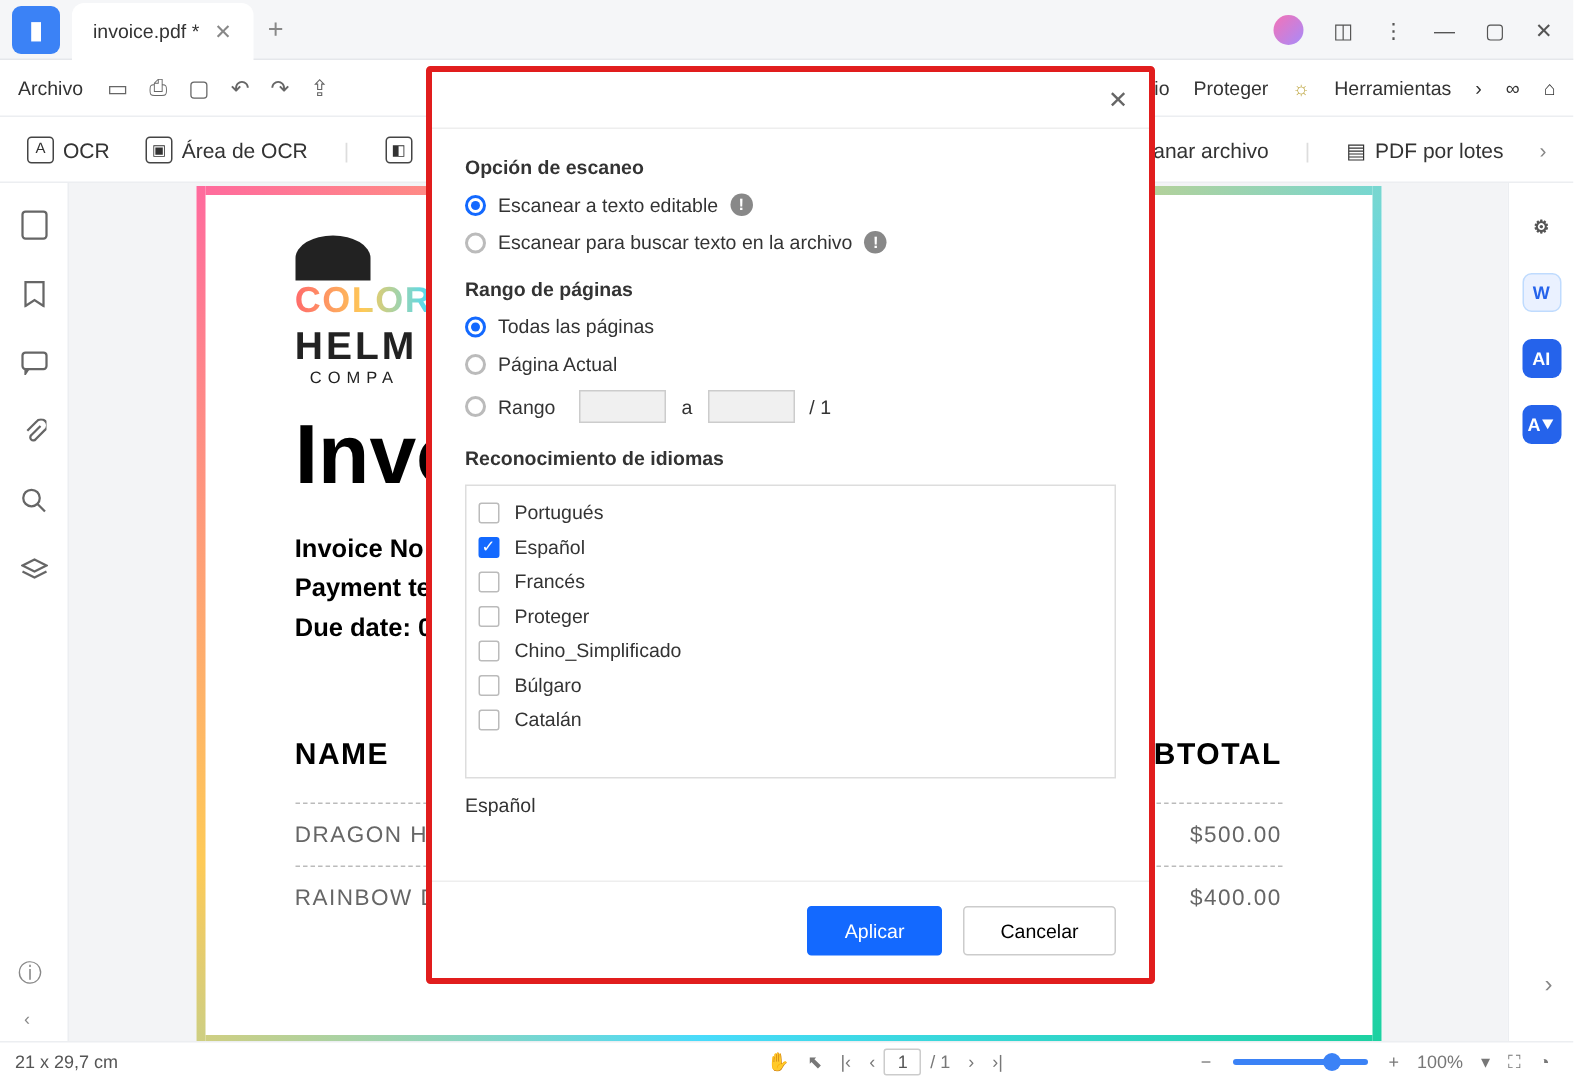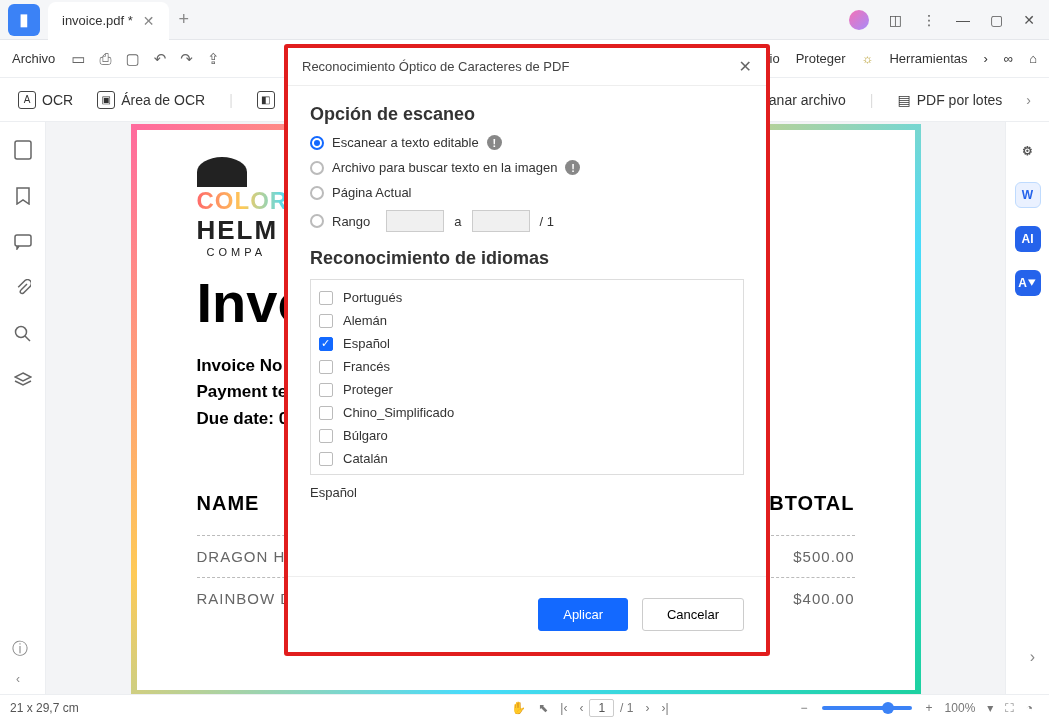--- a/index.html
+++ b/index.html
@@ -55,35 +55,35 @@
 .status .zoom-slider { width: 90px; height: 4px; background: #3b82f6; border-radius: 2px; position: relative; margin: 0 8px; }
 .status .zoom-slider::after { content: ''; position: absolute; right: 18px; top: -4px; width: 12px; height: 12px; background: #3b82f6; border-radius: 50%; }
 .status .ctrl { margin: 0 6px; color: #777; }
 
 
 .modal-overlay { position: absolute; inset: 0; z-index: 100; }
 .modal { position: absolute; top: 44px; left: 284px; width: 486px; height: 612px; background: #fff; border: 4px solid #e11d1d; border-radius: 3px; display: flex; flex-direction: column; }
 .modal-header { height: 38px; display: flex; align-items: center; padding: 0 14px; border-bottom: 1px solid #eee; font-size: 13px; color: #444; }
 .modal-header .x { margin-left: auto; color: #666; font-size: 16px; cursor: pointer; }
 .modal-body { flex: 1; padding: 12px 22px 6px; overflow: hidden; font-size: 13px; color: #333; }
-.modal-body h4 { font-size: 18px; font-weight: 700; margin-bottom: 10px; margin-top: 6px; }
+.modal-body h4 { font-size: 13px; font-weight: 700; margin-bottom: 10px; margin-top: 6px; }
 .modal-body .opt { display: flex; align-items: center; gap: 8px; margin-bottom: 10px; }
 .radio { width: 14px; height: 14px; border-radius: 50%; border: 2px solid #bbb; display: inline-block; position: relative; }
 .radio.on { border-color: #1369ff; }
 .radio.on::after { content: ''; position: absolute; inset: 2px; background: #1369ff; border-radius: 50%; }
 .info-badge { width: 15px; height: 15px; border-radius: 50%; background: #888; color: #fff; display: inline-flex; align-items: center; justify-content: center; font-size: 11px; font-weight: bold; }
 .range-inputs { display: inline-flex; align-items: center; gap: 10px; margin-left: 8px; }
 .range-inputs input { width: 58px; height: 22px; border: 1px solid #ccc; background: #f0f0f0; font-size: 12px; text-align: center; }
 .lang-box { border: 1px solid #ddd; height: 196px; margin-top: 6px; overflow-y: auto; padding: 6px 8px; }
 .lang-box .lang { display: flex; align-items: center; gap: 10px; padding: 4px 0; }
 .chk { width: 14px; height: 14px; border: 1.5px solid #bbb; border-radius: 2px; display: inline-block; position: relative; }
 .chk.on { background: #1369ff; border-color: #1369ff; }
 .chk.on::after { content: '✓'; position: absolute; color: #fff; font-size: 11px; top: -1px; left: 1px; }
 .selected-lang { margin-top: 10px; font-size: 13px; }
-.modal-footer { height: 76px; border-top: 1px solid #eee; display: flex; align-items: center; justify-content: flex-end; gap: 14px; padding: 0 22px; }
+.modal-footer { height: 65px; border-top: 1px solid #eee; display: flex; align-items: center; justify-content: flex-end; gap: 14px; padding: 0 22px; }
 .btn { padding: 8px 24px; border-radius: 3px; font-size: 13px; border: 1px solid #ccc; background: #fff; cursor: pointer; }
 .btn.primary { background: #1369ff; color: #fff; border-color: #1369ff; }
 .bottom-left-help { position: absolute; bottom: 60px; left: 12px; color: #888; }
 .bottom-left-chev { position: absolute; bottom: 34px; left: 16px; color: #888; font-size: 12px; }
 .bottom-right-chev { position: absolute; bottom: 54px; right: 14px; color: #888; font-size: 16px; }
 svg { display: block; }
 </style>
 </head>
 <body>
 
@@ -255,36 +255,40 @@
   <span class="ctrl">+</span>
   <span class="ctrl">100%</span>
   <span class="ctrl">▾</span>
   <span class="ctrl">⛶</span>
   <span class="ctrl">◔</span>
 </div>
 
 <div class="modal-overlay">
   <div class="modal">
     <div class="modal-header">
-      <span>Reconocimiento Óptico de Caracteres de PDF</span>
       <span class="x">✕</span>
     </div>
     <div class="modal-body">
       <h4>Opción de escaneo</h4>
       <div class="opt">
         <span class="radio on"></span>
         <span>Escanear a texto editable</span>
         <span class="info-badge">!</span>
       </div>
       <div class="opt">
         <span class="radio"></span>
-        <span>Archivo para buscar texto en la imagen</span>
+        <span>Escanear para buscar texto en la archivo</span>
         <span class="info-badge">!</span>
       </div>
 
+      <h4 style="margin-top:16px;">Rango de páginas</h4>
+      <div class="opt">
+        <span class="radio on"></span>
+        <span>Todas las páginas</span>
+      </div>
       <div class="opt">
         <span class="radio"></span>
         <span>Página Actual</span>
       </div>
       <div class="opt">
         <span class="radio"></span>
         <span>Rango</span>
         <span class="range-inputs">
           <input disabled="" style="">
           <span>a</span>
@@ -293,24 +297,20 @@
         </span>
       </div>
 
       <h4 style="margin-top:16px;">Reconocimiento de idiomas</h4>
       <div class="lang-box" id="lang-box">
           <div class="lang">
             <span class="chk"></span>
             <span>Portugués</span>
           </div>
           <div class="lang">
-            <span class="chk"></span>
-            <span>Alemán</span>
-          </div>
-          <div class="lang">
             <span class="chk on"></span>
             <span>Español</span>
           </div>
           <div class="lang">
             <span class="chk"></span>
             <span>Francés</span>
           </div>
           <div class="lang">
             <span class="chk"></span>
             <span>Proteger</span>

